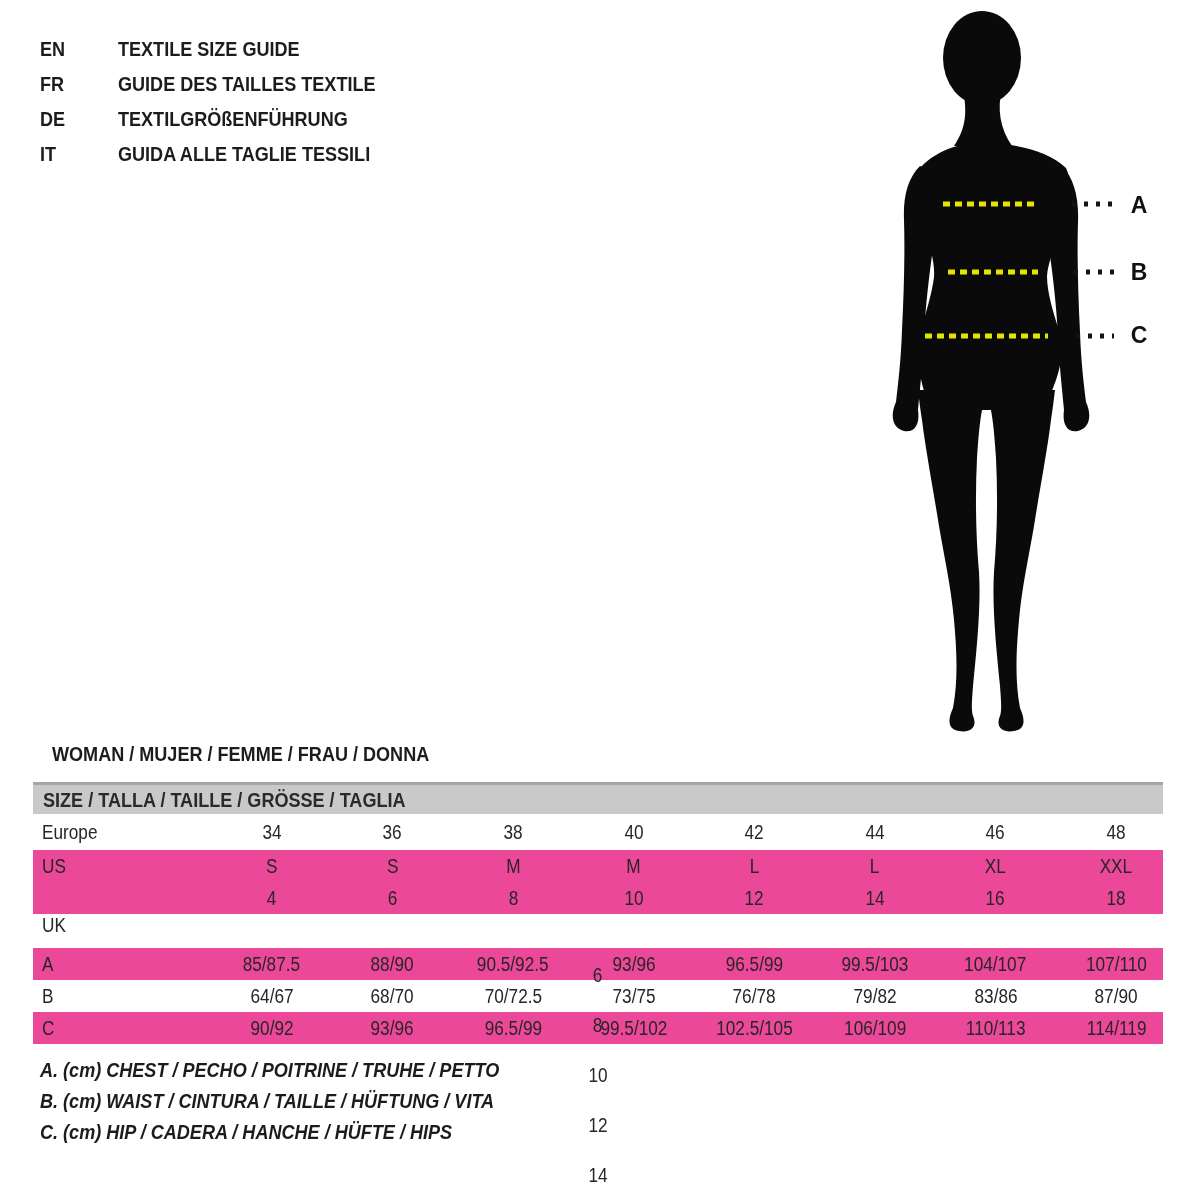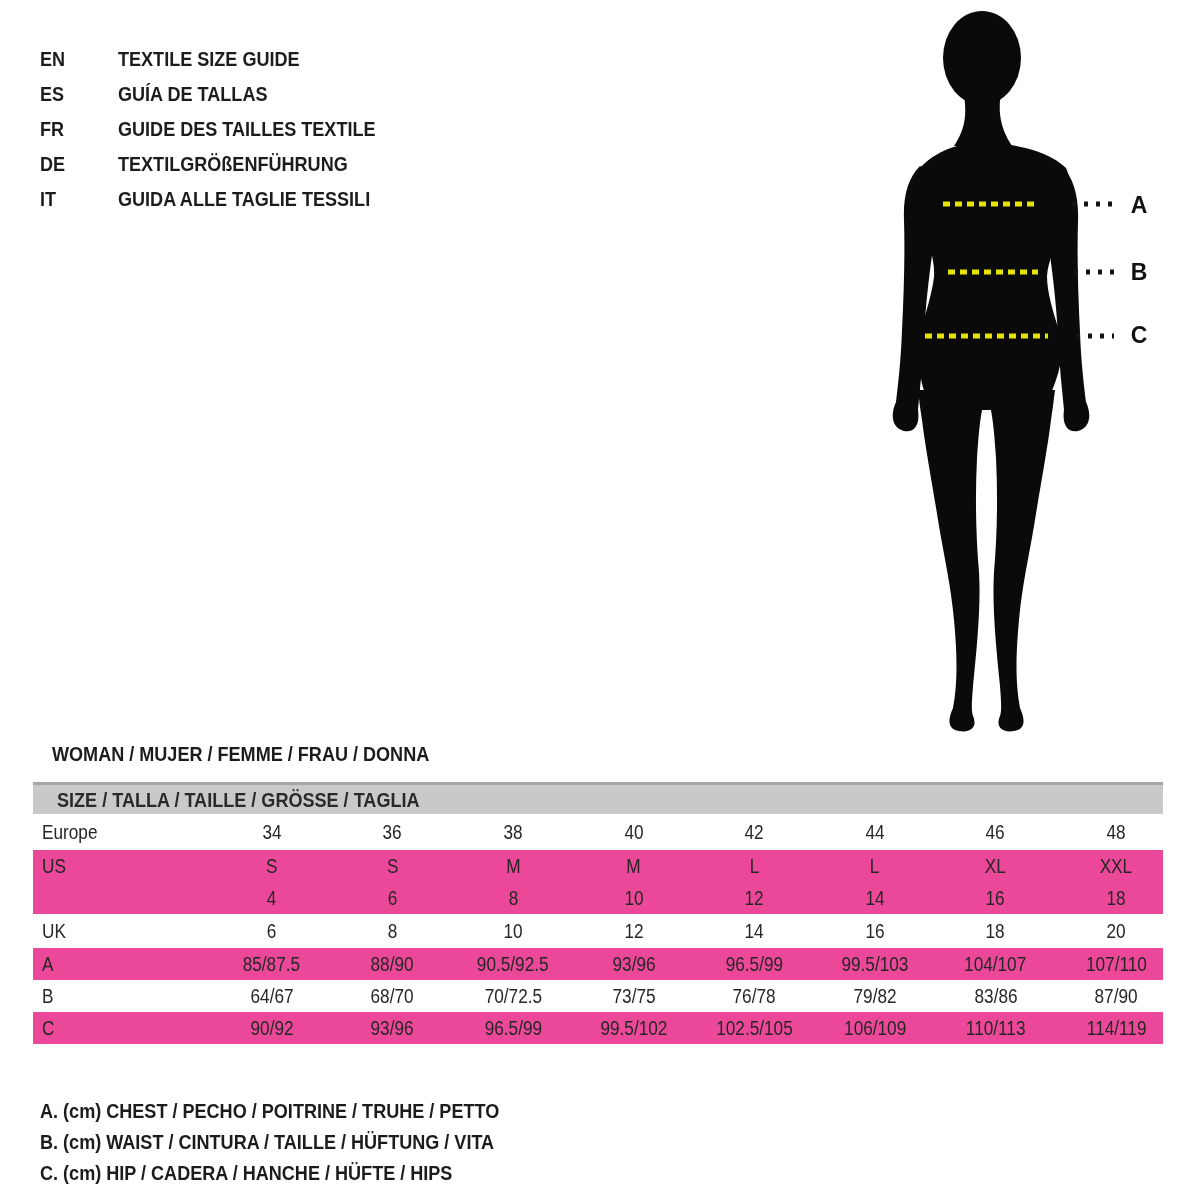--- a/index.html
+++ b/index.html
@@ -6,56 +6,52 @@
   .canvas{
     position:relative;width:1200px;height:1200px;background:#ffffff;overflow:hidden;
     font-family:"Liberation Sans", sans-serif;color:#1c1c1c;
   }
   .abs{position:absolute;}
   
   .cx{display:inline-block;transform:scaleX(0.86);transform-origin:0 50%;white-space:nowrap;}
   .cxc{display:inline-block;transform:scaleX(0.86);transform-origin:50% 50%;white-space:nowrap;}
 
   
-  .lang-block{left:40px;top:31px;margin-top:10px;}
+  .lang-block{left:40px;top:31px;}
   .lang-row{display:flex;height:35px;align-items:center;font-size:21px;font-weight:700;}
   .lang-code{width:78px;flex:none;}
 
   
   .marker-label{width:34px;height:28px;line-height:28px;text-align:center;font-size:23px;font-weight:700;color:#111;}
 
   
   .section-title{left:52px;top:742px;font-size:21px;font-weight:700;}
 
   
   .size-table{left:33px;top:782px;width:1130px;}
   .thead{box-sizing:border-box;height:32px;background:#c9c9c9;border-top:3px solid #a6a6a6;
-         display:flex;align-items:center;padding-left:24px;font-size:21px;font-weight:700;color:#2a2a2a;}
+         display:flex;align-items:center;padding-left:10px;font-size:21px;font-weight:700;color:#2a2a2a;}
   .t-row{display:flex;align-items:stretch;gap:27px;}
   .shade{background:#ec4899;}
   .tcell{flex:1;display:flex;align-items:center;justify-content:center;font-size:20px;color:#262626;}
   .tlabel{flex:none;width:165px;justify-content:flex-start;padding-left:9px;box-sizing:border-box;}
 
   
-  .legend-block{left:40px;top:1095px;}
+  .legend-block{left:40px;top:1054px;font-style:italic;}
   .legend-row{height:31px;line-height:31px;font-size:21px;font-weight:700;}
 </style>
 </head>
 <body>
 
 <div class="canvas">
 
   <div class="abs lang-block">
     <div class="lang-row">
       <span class="lang-code"><span class="cx">EN</span></span>
       <span class="cx">TEXTILE SIZE GUIDE</span>
-    </div>
-    <div class="lang-row">
-      <span class="lang-code"><span class="cx">ES</span></span>
-      <span class="cx">GUÍA DE TALLAS</span>
     </div>
     <div class="lang-row">
       <span class="lang-code"><span class="cx">FR</span></span>
       <span class="cx">GUIDE DES TAILLES TEXTILE</span>
     </div>
     <div class="lang-row">
       <span class="lang-code"><span class="cx">DE</span></span>
       <span class="cx">TEXTILGRÖßENFÜHRUNG</span>
     </div>
     <div class="lang-row">
@@ -202,21 +198,21 @@
           <span class="cxc">14</span>
         </div>
       <div class="tcell">
           <span class="cxc">16</span>
         </div>
       <div class="tcell">
           <span class="cxc">18</span>
         </div>
     </div>
 
-    <div class="t-row" style="height:34px;">
+    <div class="t-row" style="height:34px;flex-direction:column;">
       <div class="tcell tlabel">
           <span class="cx">UK</span>
         </div>
       <div class="tcell">
           <span class="cxc">6</span>
         </div>
       <div class="tcell">
           <span class="cxc">8</span>
         </div>
       <div class="tcell">

